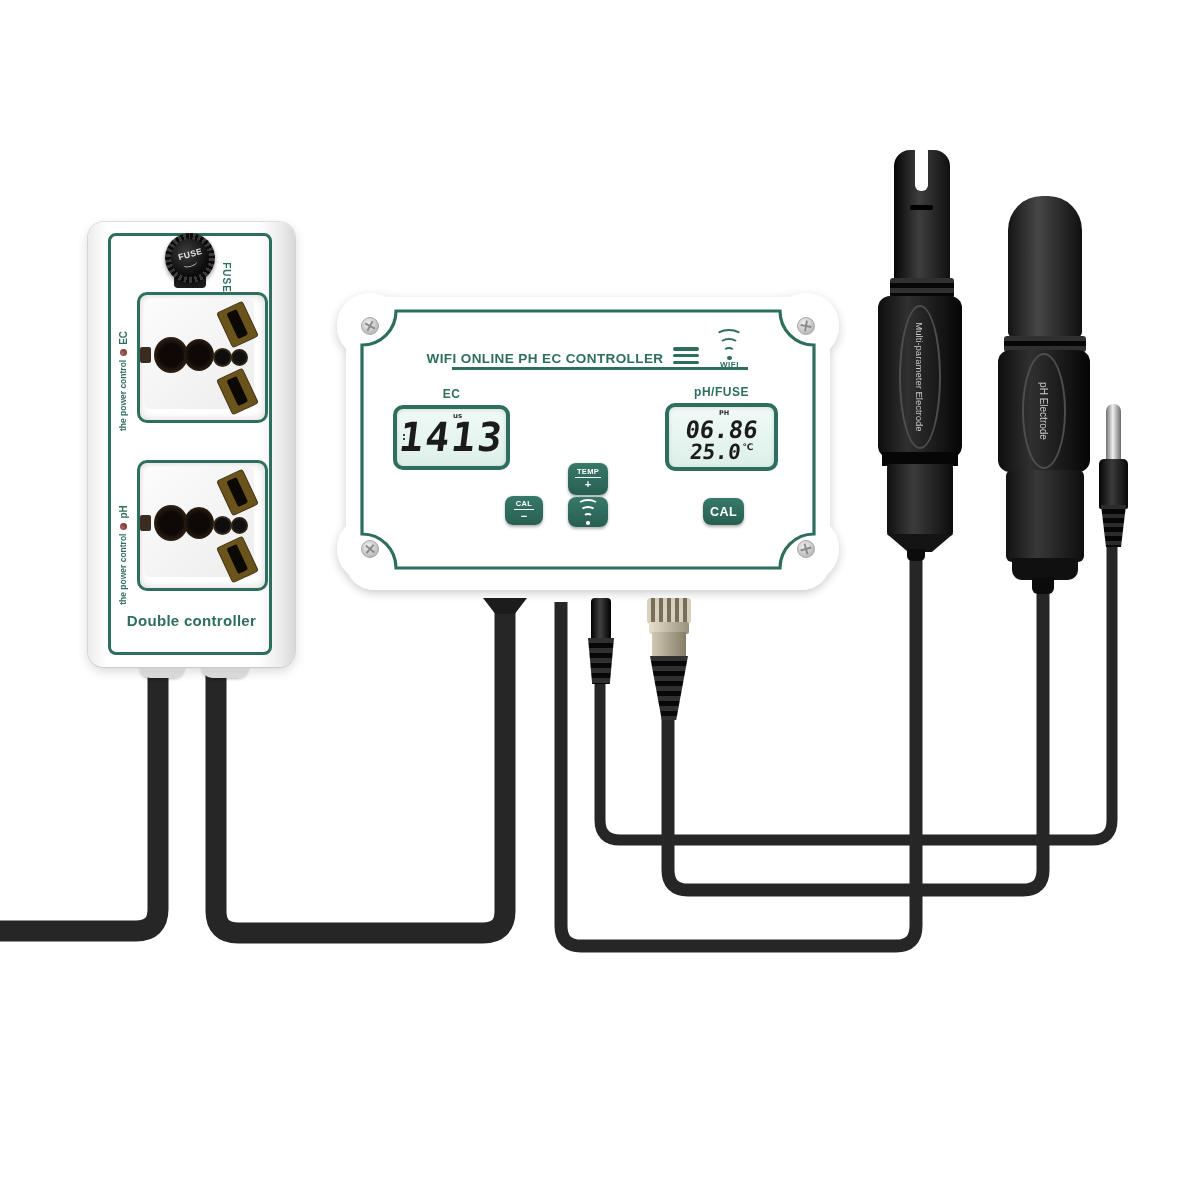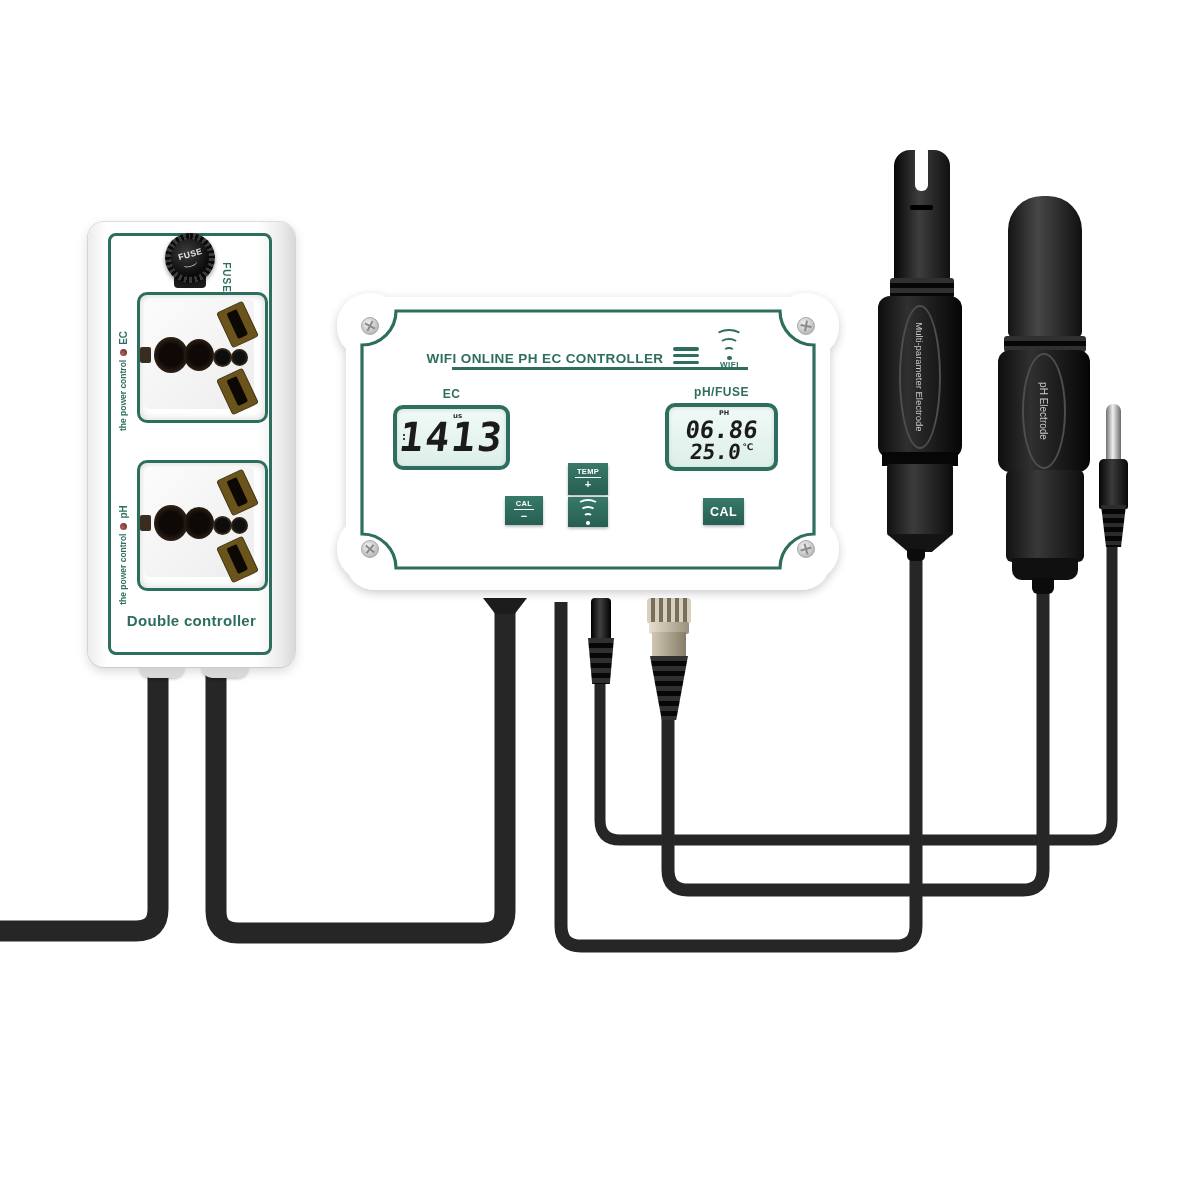--- a/index.html
+++ b/index.html
@@ -67,21 +67,21 @@
   .wword{font-size:8px;font-weight:bold;color:#2e6e5f;letter-spacing:.5px;margin-top:0px;}
   .underline{left:122px;top:82px;width:296px;height:2.6px;background:#2e6e5f;}
 
   .dispblock{display:flex;flex-direction:column;align-items:center;}
   .displabel{font-size:12px;font-weight:bold;color:#2e6e5f;letter-spacing:.5px;}
   .lcd{border:4px solid #2e6e5f;border-radius:10px;background:linear-gradient(180deg,#f0faf7,#ddefe9);
     box-shadow:inset 0 1px 4px rgba(0,0,0,.12);position:relative;overflow:hidden;}
   .seg{font-family:"DejaVu Sans Mono",monospace;font-weight:bold;color:#1b1b1b;transform:skewX(-7deg);}
   .lcd .mark{position:absolute;font-size:7px;font-weight:bold;color:#2a2a2a;font-family:"DejaVu Sans",sans-serif;}
 
-  .btn{background:linear-gradient(180deg,#37796a,#275f51);border-radius:0;color:#fff;
+  .btn{background:linear-gradient(180deg,#37796a,#275f51);border-radius:8px;color:#fff;
     display:flex;flex-direction:column;align-items:center;justify-content:center;
     box-shadow:0 1.5px 3px rgba(0,0,0,.3);cursor:pointer;}
   .btn .small{font-size:7.5px;font-weight:bold;letter-spacing:.3px;border-bottom:1.2px solid #fff;padding:0 2px 1px;}
   .btn .big{font-size:11px;font-weight:bold;line-height:1.1;}
   .btn.cal1{font-size:12.5px;font-weight:bold;letter-spacing:.5px;}
   .miniarc{border:2px solid transparent;border-top-color:#fff;border-radius:50%;}
   .miniarc.m1{width:18px;height:9px;}
   .miniarc.m2{width:12px;height:7px;margin-top:-6px;}
   .miniarc.m3{width:6px;height:5px;margin-top:-4px;}
   .minidot{width:3.5px;height:3.5px;border-radius:50%;background:#fff;margin-top:-1px;}

